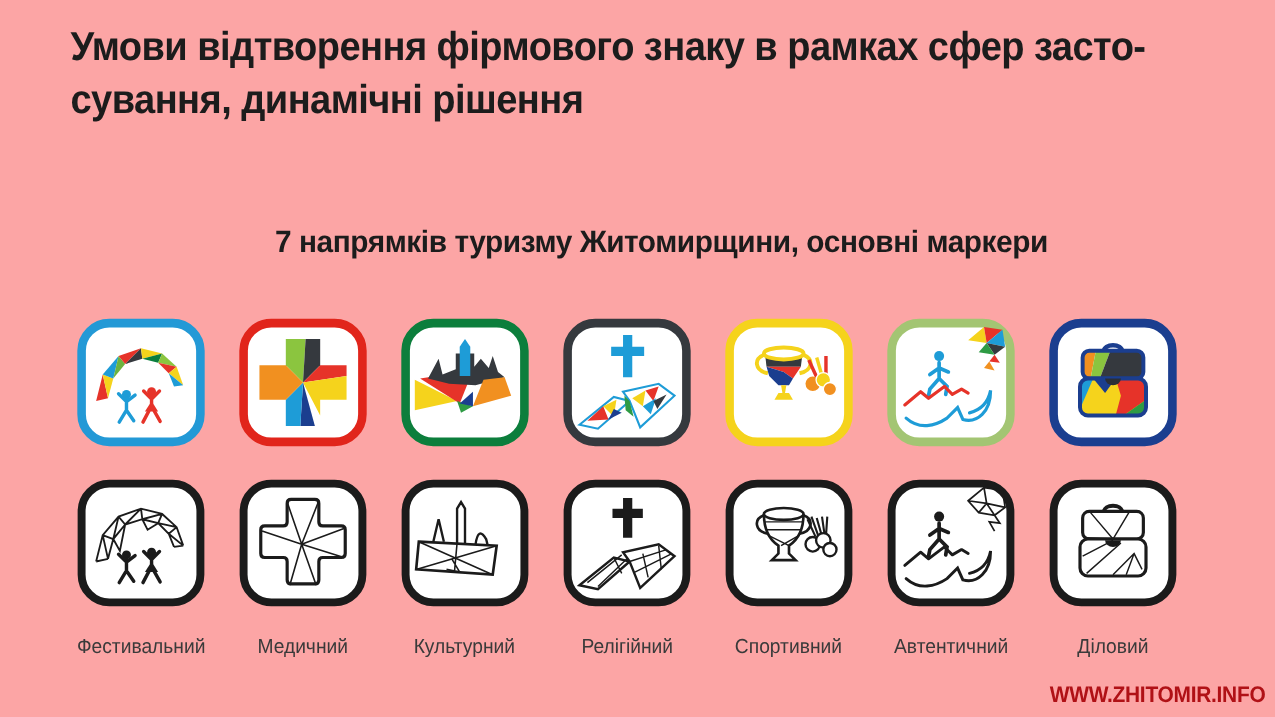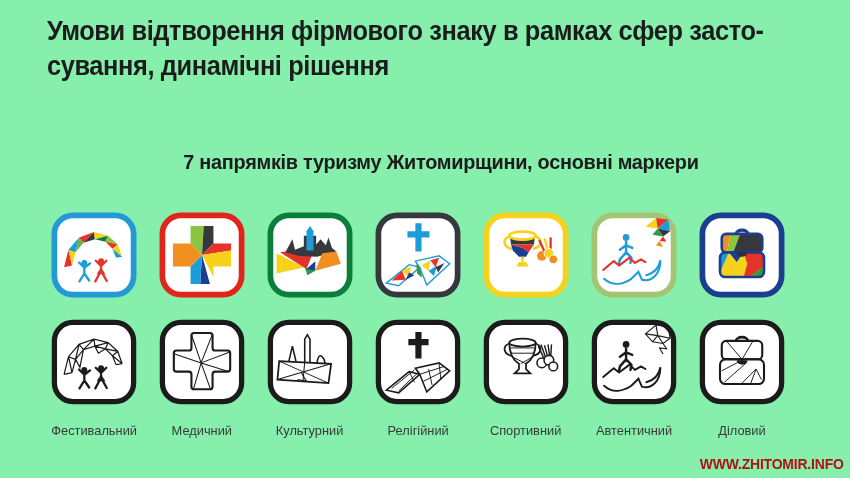--- a/index.html
+++ b/index.html
@@ -1,16 +1,16 @@
 <!DOCTYPE html>
 <html><head>
 <meta charset="utf-8">
 <style>
   html,body{margin:0;padding:0;background:#ffffff;}
-  .slide{position:relative;width:850px;height:478px;background:#86efac;overflow:hidden;
+  .slide{position:relative;width:850px;height:478px;background:#fca5a5;overflow:hidden;
          font-family:"Liberation Sans", sans-serif;}
   .title{position:absolute;left:47px;top:14px;margin:0;font-size:27px;font-weight:700;
          color:#1c1c1c;line-height:1.3;letter-spacing:-0.4px;transform:scaleX(0.94);
          transform-origin:0 0;white-space:nowrap;}
   .subtitle{position:absolute;left:32px;right:0;top:150px;margin:0;text-align:center;
          font-size:20.5px;font-weight:700;color:#1c1c1c;letter-spacing:-0.3px;
          transform:scaleX(0.97);}
   .grid{position:absolute;left:40px;top:211px;width:756px;display:grid;
         grid-template-columns:repeat(7,1fr);row-gap:19px;justify-items:center;}
   .cell svg{display:block;}

